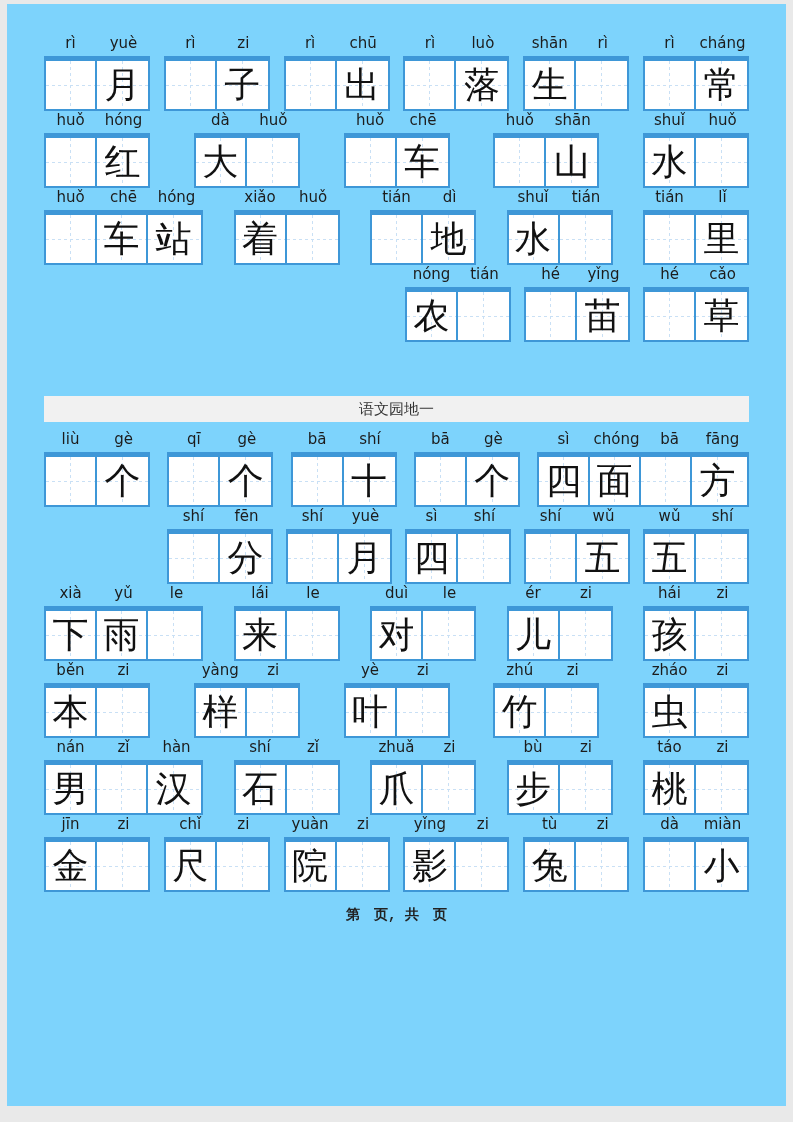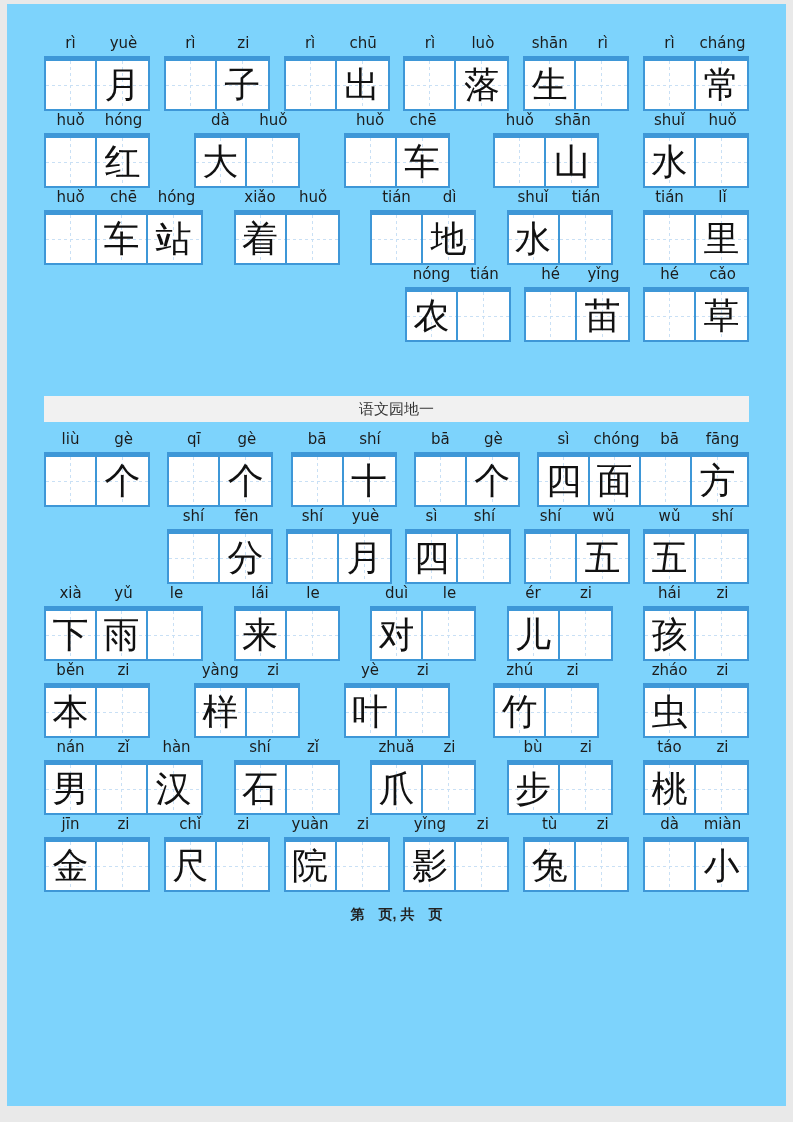--- a/index.html
+++ b/index.html
@@ -55,21 +55,21 @@
     height:26px;line-height:26px;
     background:#f1f1f1;
     text-align:center;
     font-family:"DejaVu Serif","Liberation Serif",serif;
     font-size:15px;color:#333333;
   }
   .footer{
     margin-top:14px;
     text-align:center;
     font-size:14px;font-weight:600;color:#222222;
-    font-family:Liberation Sans, sans-serif;
+    font-family:Liberation Mono, monospace;
   }
 </style>
 </head>
 <body>
 
 <div class="page">
   <div class="content" id="content">
       <div class="row">
         <div class="word-group">
           <div class="pinyin-line">

